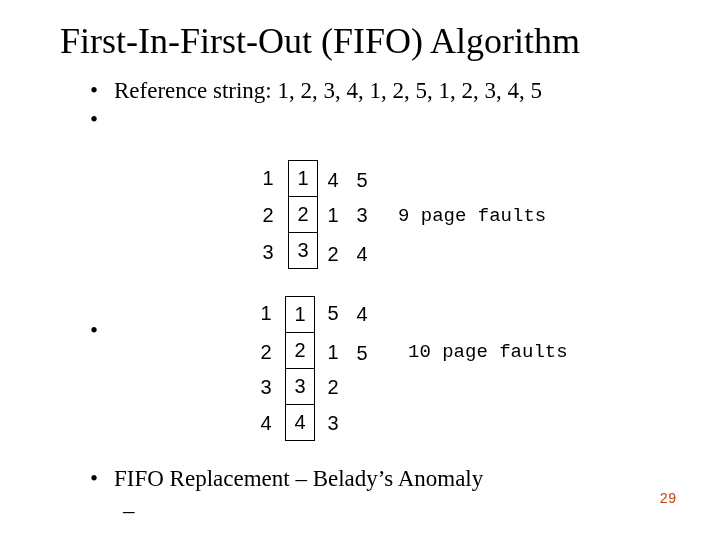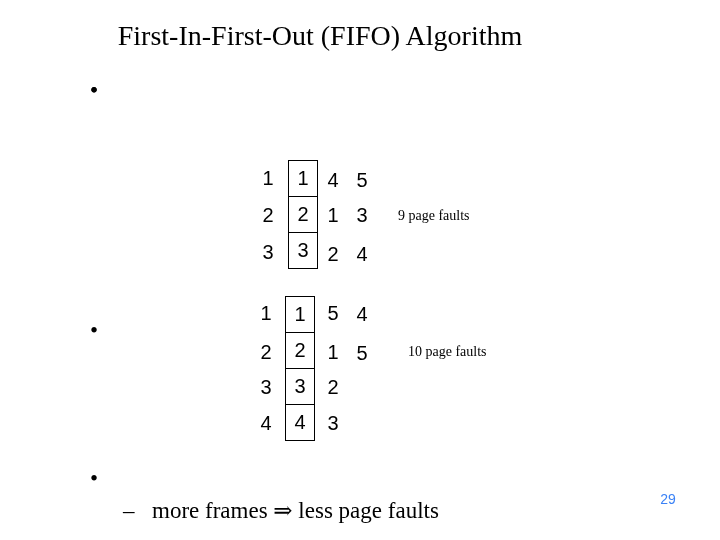--- a/index.html
+++ b/index.html
@@ -13,21 +13,21 @@
     overflow: hidden;
   }
 
   
   .title {
     position: absolute;
     left: 0; top: 20px;
     width: 640px;
     margin: 0;
     text-align: center;
-    font-size: 28px;
+    font-size: 36px;
     font-weight: normal;
   }
 
   
   .bullets-top {
     position: absolute;
     left: 88px; top: 76px;
     width: 480px;
   }
   .bullet-item {
@@ -67,22 +67,22 @@
   .cell {
     position: absolute;
     width: 24px;
     text-align: center;
     font-family: "Liberation Sans", "DejaVu Sans", sans-serif;
     font-size: 20px;
     line-height: 24px;
   }
   .caption {
     position: absolute;
-    font-family: Liberation Serif, serif;
-    font-size: 14px;
+    font-family: Liberation Mono, monospace;
+    font-size: 19px;
     line-height: 24px;
     white-space: nowrap;
   }
   .boxcol { position: absolute; }
   .box {
     box-sizing: border-box;
     width: 30px; height: 37px;
     border: 1px solid #000000;
     display: flex;
     align-items: center;
@@ -111,35 +111,36 @@
   .d4-r3 { top: 375px; } .d4-r4 { top: 411px; }
   .d4-r1v2 { top: 302px; } .d4-r2v2 { top: 341px; }
   .d4-cap { left: 408px; top: 340px; }
 
   
   .page-number {
     position: absolute;
     left: 650px; top: 491px;
     width: 36px;
     text-align: center;
-    font-family: Liberation Sans, sans-serif;
+    font-family: Liberation Mono, monospace;
     font-size: 14px;
-    color: #3b82f6;
+    color: #c2410c;
   }
 </style>
 </head>
 <body>
 
 <div class="slide">
 
   <h1 class="title">First-In-First-Out (FIFO) Algorithm</h1>
 
   <div class="bullets-top">
     <div class="bullet-item">
       <span class="marker">•</span>
+      <span>Reference string: 1, 2, 3, 4, 1, 2, 5, 1, 2, 3, 4, 5</span>
     </div>
     <div class="bullet-item">
       <span class="marker">•</span>
     </div>
   </div>
 
   <div>
     <span class="cell d3-lbl d3-r1l">1</span>
     <span class="cell d3-lbl d3-r2l">2</span>
     <span class="cell d3-lbl d3-r3l">3</span>
@@ -184,21 +185,21 @@
     <span class="cell d4-c1 d4-r4">3</span>
 
     <span class="cell d4-c2 d4-r1v2">4</span>
     <span class="cell d4-c2 d4-r2v2">5</span>
 
     <span class="caption d4-cap">10 page faults</span>
   </div>
 
   <div class="bullet-item bullet-fifo">
     <span class="marker">•</span>
+    <span>FIFO Replacement – Belady’s Anomaly</span>
   </div>
   <div class="bullet-sub">
     <span class="marker">–</span>
-    <span>more frames ⇒ less page faults</span>
   </div>
 
   <div class="page-number">29</div>
 
 </div>
 
 </body></html>

